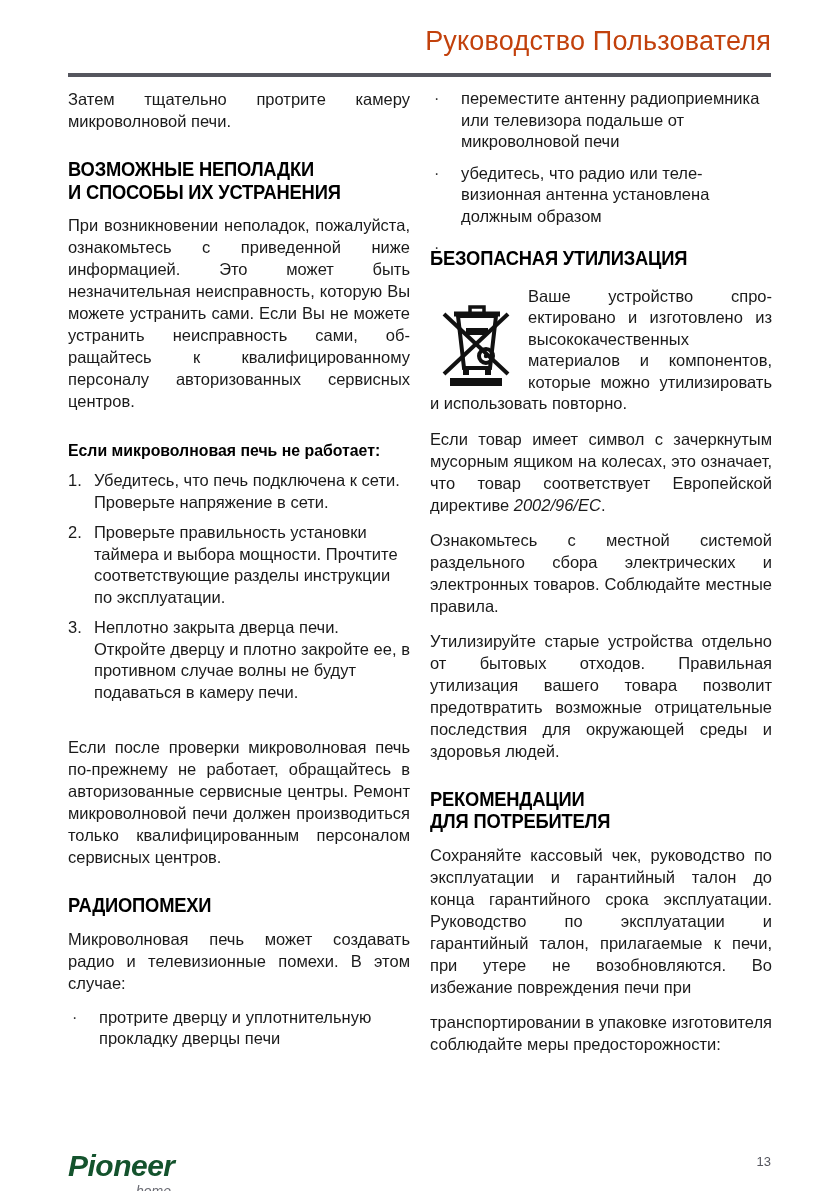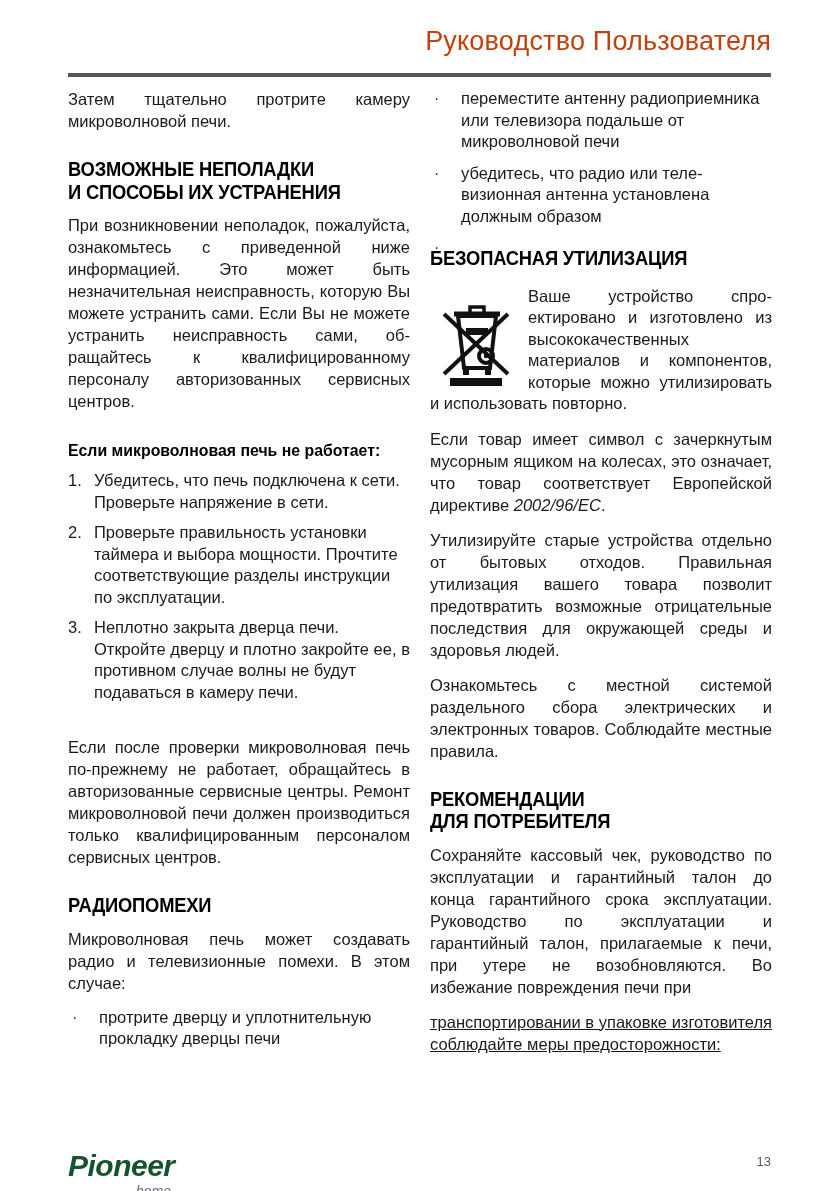--- a/index.html
+++ b/index.html
@@ -64,21 +64,21 @@
 
   
   p.body {
     margin: 0 0 13px 0;
     font-size: 16.5px;
     line-height: 22px;
     text-align: justify;
     color: #1a1a1a;
     hyphens: manual;
   }
-  p.body.last { margin-bottom: 0; text-decoration: underline; }
+  p.body.last { margin-bottom: 0; }
 
   h2.section {
     margin: 26px 0 11px 0;
     font-size: 19.5px;
     line-height: 22.5px;
     font-weight: 700;
     letter-spacing: -0.2px;
     color: #000000;
     text-transform: uppercase;
     transform: scaleX(0.94);
@@ -305,23 +305,23 @@
             <path d="M70 24 L6 84" fill="none" stroke="#111" stroke-width="4"></path>
 
             <rect x="12" y="88" width="52" height="8" fill="#111"></rect>
           </svg>
         </div>
         <p class="weee-text">Ваше устройство спро­ектировано и изготов­лено из высококаче­ственных материалов и компонентов, которые можно утилизировать и использовать повторно.</p>
       </div>
 
       <p class="body"><span>Если товар имеет символ с зачер­кнутым мусорным ящиком на коле­сах, это означает, что товар соот­ветствует Европейской директиве </span><span class="italic-ref">2002/96/EC</span><span>.</span></p>
 
+      <p class="body">Ознакомьтесь с местной системой раздельного сбора электрических и электронных товаров. Соблюдай­те местные правила.</p>
+
       <p class="body">Утилизируйте старые устройства отдельно от бытовых отходов. Пра­вильная утилизация вашего товара позволит предотвратить возмож­ные отрицательные последствия для окружающей среды и здоровья людей.</p>
-
-      <p class="body">Ознакомьтесь с местной системой раздельного сбора электрических и электронных товаров. Соблюдай­те местные правила.</p>
 
       <h2 class="section">
         <span>РЕКОМЕНДАЦИИ</span><br>
         <span>ДЛЯ ПОТРЕБИТЕЛЯ</span>
       </h2>
 
       <p class="body">Сохраняйте кассовый чек, руковод­ство по эксплуатации и гарантий­ный талон до конца гарантийного срока эксплуатации. Руководство по эксплуатации и гарантийный та­лон, прилагаемые к печи, при утере не возобновляются. Во избежание повреждения печи при</p>
 
       <p class="body last">транспортировании в упаковке из­готовителя соблюдайте меры пре­досторожности:</p>
     </div>

